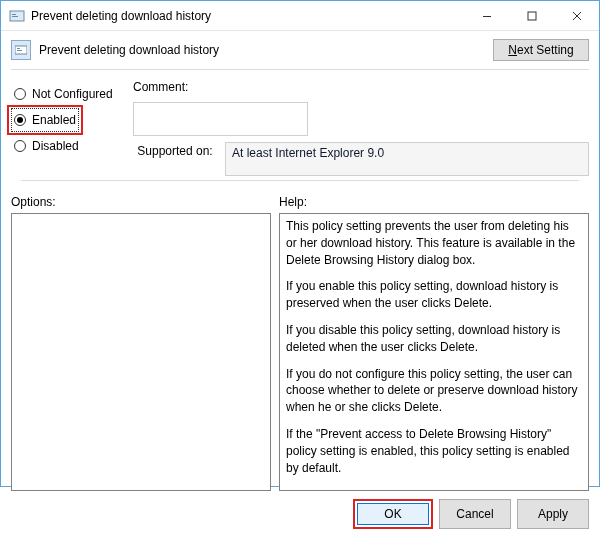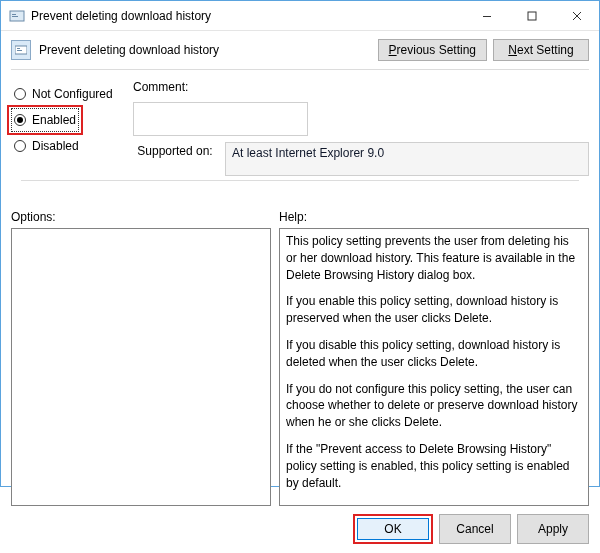--- a/index.html
+++ b/index.html
@@ -174,21 +174,21 @@
   }
   .supported-row .lbl {
     width: 84px;
     text-align: center;
     padding-top: 2px;
   }
 
   .row2 {
     display: flex;
     gap: 8px;
-    margin-top: 25px;
+    margin-top: 10px;
     flex: 1;
   }
   .col2 {
     display: flex;
     flex-direction: column;
   }
   .col2.left { width: 260px; }
   .col2.right { flex: 1; }
   .col2 .collabel { margin-bottom: 4px; }
   .scrollbox {
@@ -264,21 +264,20 @@
 
   <div class="header-row">
     <span class="header-icon">
       <svg width="12" height="12" viewBox="0 0 12 12">
         <rect x="0" y="2" width="12" height="8" fill="#fff" stroke="#6a8aa8"></rect>
         <rect x="2" y="4" width="3" height="1" fill="#6a8aa8"></rect>
         <rect x="2" y="6" width="5" height="1" fill="#6a8aa8"></rect>
       </svg>
     </span>
     <div class="header-title">Prevent deleting download history</div>
-    <button class="nav-btn"><span class="ul">P</span><span>revious Setting</span></button>
     <button class="nav-btn"><span class="ul">N</span><span>ext Setting</span></button>
   </div>
 
   <hr class="sep">
 
   <div class="body">
 
     <div class="row1">
       <div class="radios">
         <label class="radio-item">

